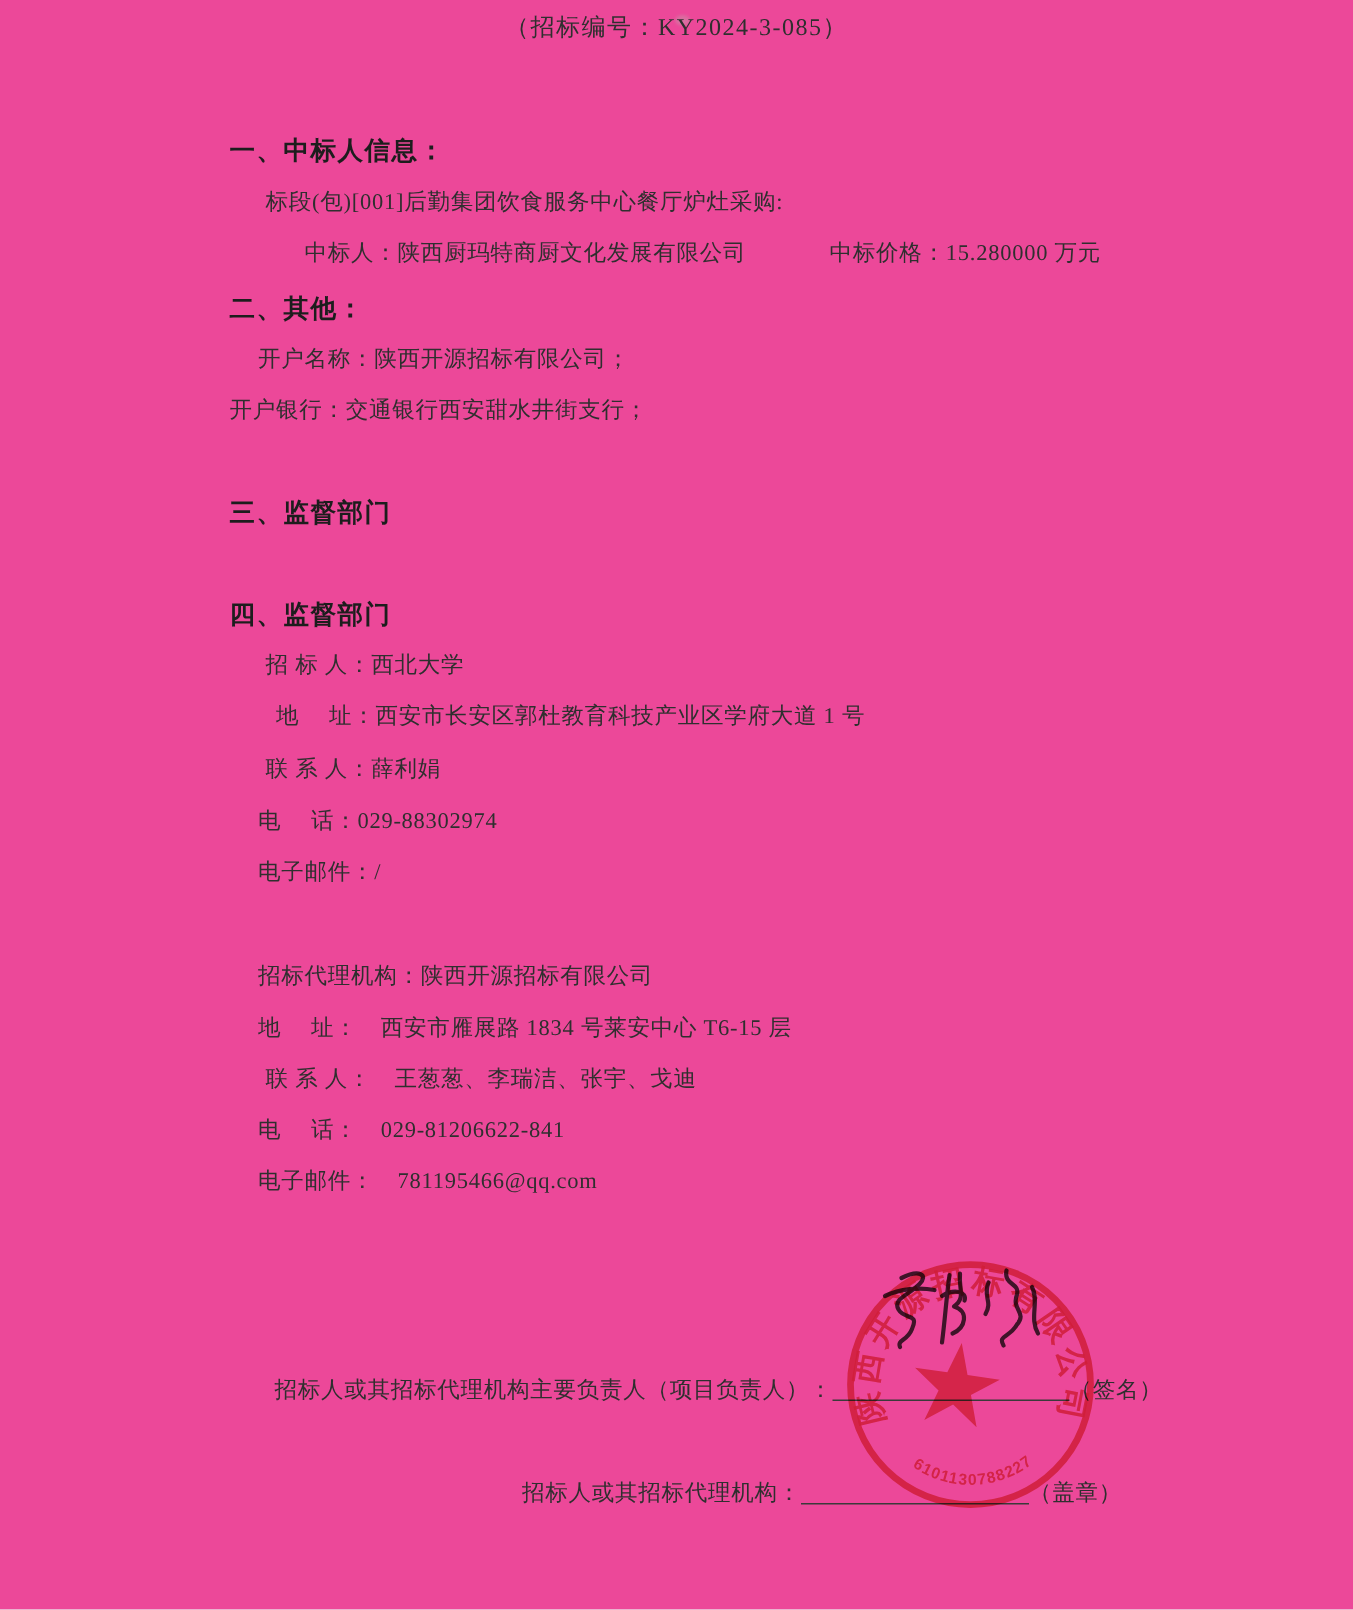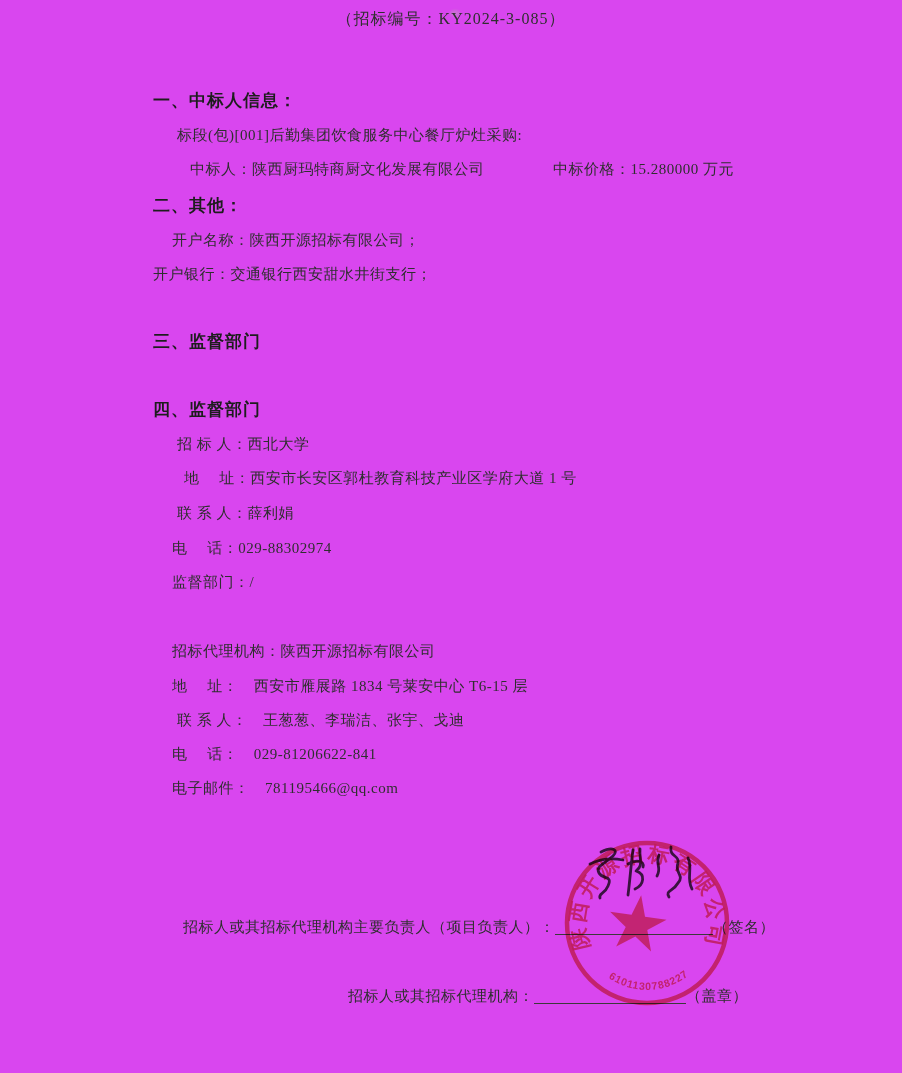--- a/index.html
+++ b/index.html
@@ -1,19 +1,19 @@
 <!DOCTYPE html>
 <html><head>
 <meta charset="utf-8">
 <style>
   html,body{margin:0;padding:0;background:#e9e9e9;}
   .page{
     position:relative;
     width:902px;height:1073px;
-    background:#d946ef;
+    background:#ec4899;
     overflow:hidden;
     font-family:"Liberation Serif","DejaVu Serif",serif;
     font-size:15px;
     color:#2f2f2f;
     letter-spacing:0.5px;
   }
   .ln{position:absolute;white-space:nowrap;line-height:21px;z-index:2;}
   .h{
     font-family:"Liberation Sans","DejaVu Sans",sans-serif;
     font-weight:bold;font-size:17px;color:#1d1d1d;letter-spacing:1px;
@@ -42,36 +42,36 @@
 <body>
 
 <div class="page">
 
   <div class="artifact"></div>
 
   <div class="ln center" style="top:8px">（招标编号：KY2024-3-085）</div>
 
   <div class="ln h" style="left:153px;top:90px">一、中标人信息：</div>
   <div class="ln" style="left:177px;top:125px">标段(包)[001]后勤集团饮食服务中心餐厅炉灶采购:</div>
-  <div class="ln" style="left:190px;top:159px">中标人：陕西厨玛特商厨文化发展有限公司</div>
+  <div class="ln" style="left:203px;top:159px">中标人：陕西厨玛特商厨文化发展有限公司</div>
   <div class="ln" style="left:553px;top:159px">中标价格：15.280000 万元</div>
 
   <div class="ln h" style="left:153px;top:195px">二、其他：</div>
   <div class="ln" style="left:153px;top:264px">开户银行：交通银行西安甜水井街支行；</div>
   <div class="ln" style="left:172px;top:230px">开户名称：陕西开源招标有限公司；</div>
 
   <div class="ln h" style="left:153px;top:331px">三、监督部门</div>
 
   <div class="ln h" style="left:153px;top:399px">四、监督部门</div>
 
   <div class="ln" style="left:177px;top:434px">招 标 人：西北大学</div>
   <div class="ln" style="left:184px;top:468px">地　 址：西安市长安区郭杜教育科技产业区学府大道 1 号</div>
   <div class="ln" style="left:177px;top:503px">联 系 人：薛利娟</div>
   <div class="ln" style="left:172px;top:538px">电　 话：029-88302974</div>
-  <div class="ln" style="left:172px;top:572px">监督部门：/</div>
+  <div class="ln" style="left:172px;top:572px">电子邮件：/</div>
 
   <div class="ln" style="left:172px;top:641px">招标代理机构：陕西开源招标有限公司</div>
   <div class="ln" style="left:172px;top:676px">地　 址：　西安市雁展路 1834 号莱安中心 T6-15 层</div>
   <div class="ln" style="left:177px;top:710px">联 系 人：　王葱葱、李瑞洁、张宇、戈迪</div>
   <div class="ln" style="left:172px;top:744px">电　 话：　029-81206622-841</div>
   <div class="ln" style="left:172px;top:778px">电子邮件：　781195466@qq.com</div>
 
   <div class="ln" style="left:183px;top:876px">
     <span class="sigline">招标人或其招标代理机构主要负责人（项目负责人）：</span><span class="blank" style="width:158px"></span><span class="sigline">（签名）</span>
   </div>

